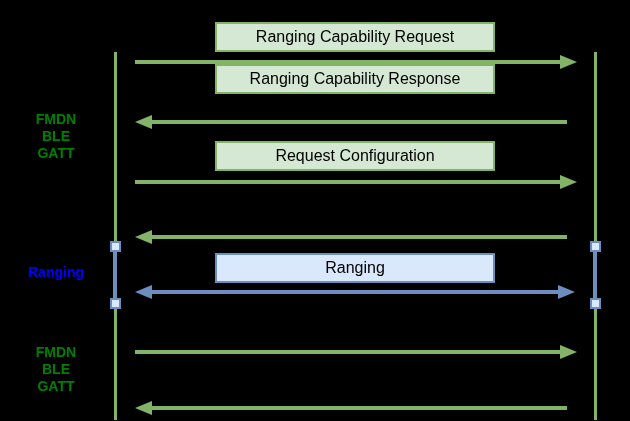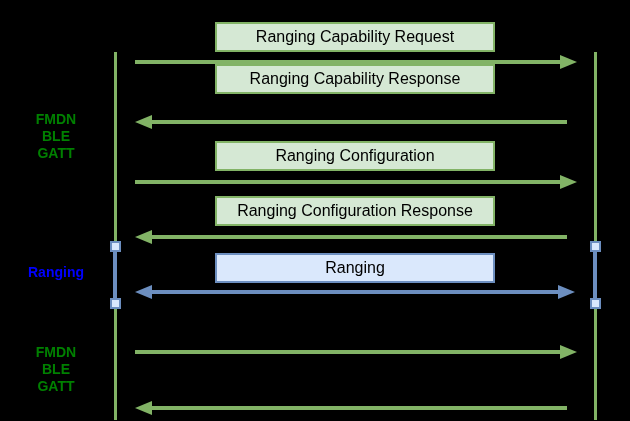--- a/index.html
+++ b/index.html
@@ -154,27 +154,26 @@
     <div class="shaft"></div>
     <div class="head-r"></div>
   </div>
 
   <div class="msg-box" style="top:64px">Ranging Capability Response</div>
   <div class="arrow has-l dir-left" style="top:115px">
     <div class="head-l"></div>
     <div class="shaft"></div>
   </div>
 
-  <div class="msg-box" style="top:141px">Ranging Configuration</div>
+  <div class="msg-box" style="top:141px">Request Configuration</div>
   <div class="arrow has-r" style="top:175px">
     <div class="shaft"></div>
     <div class="head-r"></div>
   </div>
 
-  <div class="msg-box" style="top:196px">Ranging Configuration Response</div>
   <div class="arrow has-l dir-left" style="top:230px">
     <div class="head-l"></div>
     <div class="shaft"></div>
   </div>
 
   <div class="msg-box blue" style="top:253px">Ranging</div>
   <div class="arrow blue has-l has-r" style="top:285px;width:440px">
     <div class="head-l"></div>
     <div class="shaft"></div>
     <div class="head-r"></div>

